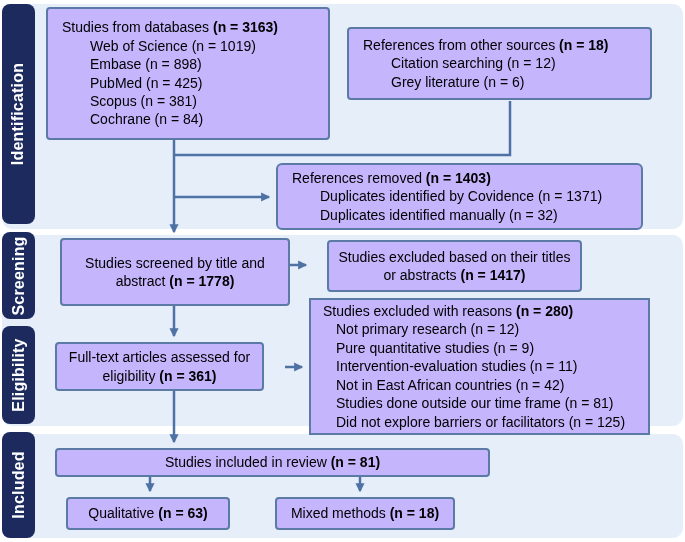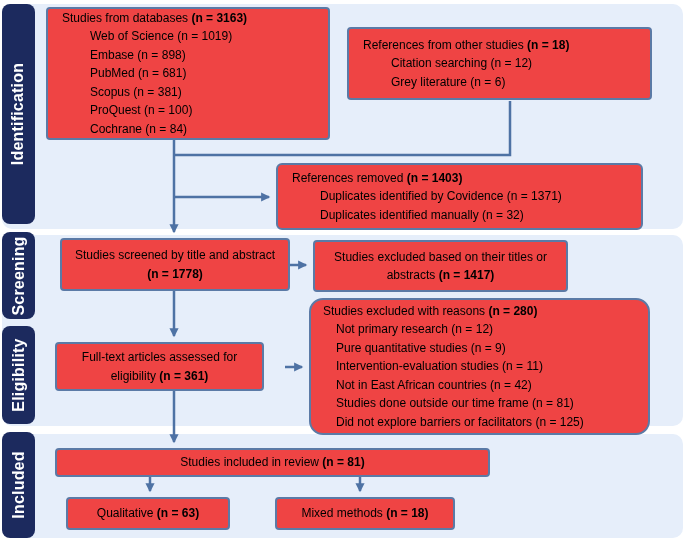--- a/index.html
+++ b/index.html
@@ -21,41 +21,41 @@
     font-weight:bold; font-size:16px; letter-spacing:0.2px;
   }
   #tab-identification { top:4px; height:220px; }
   #tab-screening { top:232px; height:87px; }
   #tab-eligibility { top:326px; height:98px; }
   #tab-included { top:432px; height:106px; }
 
   svg.arrows { position:absolute; left:0; top:0; pointer-events:none; }
 
   .box {
-    position:absolute; box-sizing:border-box; background:#ef4444;
+    position:absolute; box-sizing:border-box; background:#c4b5fd;
     border:2.5px solid #5b7aa6; border-radius:4px;
-    font-size:12px; line-height:18.4px; color:#000000;
+    font-size:14px; line-height:18.4px; color:#000000;
   }
   .bn { font-weight:bold; }
   .leftbox { display:flex; flex-direction:column; justify-content:center; }
   .leftbox .box-title { padding-left:14px; }
   .leftbox .box-item { padding-left:42px; }
   #box-reasons .box-title { padding-left:12px; }
   #box-reasons .box-item { padding-left:25px; }
   #box-removed { border-radius:6px; }
-  #box-reasons { border-radius:14px;justify-content:center; }
+  #box-reasons { border-radius:0;justify-content:center; }
 
   .centerbox { display:flex; align-items:center; justify-content:center; text-align:center; }
   .centerbox .center-text { width:100%; padding:0 6px; }
 
   #box-databases       { left:46px;  top:7px;   width:284px; height:133px; }
   #box-other-sources   { left:347px; top:27px;  width:305px; height:73px;  }
   #box-removed         { left:276px; top:163px; width:367px; height:67px;justify-content:center;  }
-  #box-screened        { left:60px;  top:238px; width:230px; height:53px;  }
-  #box-excluded-titles { left:313px; top:240px; width:255px; height:52px;  }
+  #box-screened        { left:60px;  top:238px; width:230px; height:68px;  }
+  #box-excluded-titles { left:327px; top:240px; width:255px; height:52px;  }
   #box-reasons         { left:309px; top:298px; width:341px; height:137px; }
   #box-fulltext        { left:55px;  top:342px; width:209px; height:49px;  }
   #box-included        { left:55px;  top:448px; width:435px; height:29px;  }
   #box-qualitative     { left:66px;  top:497px; width:164px; height:33px;  }
   #box-mixed           { left:275px; top:497px; width:180px; height:33px;  }
 </style>
 </head>
 <body>
 
 <div class="canvas">
@@ -93,29 +93,28 @@
     <line x1="150" y1="477" x2="150" y2="491" stroke="#4e72a4" stroke-width="2.5" marker-end="url(#ah)"></line>
     <line x1="360" y1="477" x2="360" y2="491" stroke="#4e72a4" stroke-width="2.5" marker-end="url(#ah)"></line>
   </svg>
 
   <div class="box leftbox" id="box-databases">
     <div class="box-title">
       <span>Studies from databases</span> <span class="bn">(n = 3163)</span>
     </div>
     <div class="box-item">Web of Science (n = 1019)</div>
     <div class="box-item">Embase (n = 898)</div>
-    <div class="box-item">PubMed (n = 681)</div>
+    <div class="box-item">PubMed (n = 425)</div>
     <div class="box-item">Scopus (n = 381)</div>
-    <div class="box-item">ProQuest (n = 100)</div>
     <div class="box-item">Cochrane (n = 84)</div>
   </div>
 
   <div class="box leftbox" id="box-other-sources">
     <div class="box-title">
-      <span>References from other studies</span> <span class="bn">(n = 18)</span>
+      <span>References from other sources</span> <span class="bn">(n = 18)</span>
     </div>
     <div class="box-item">Citation searching (n = 12)</div>
     <div class="box-item">Grey literature (n = 6)</div>
   </div>
 
   <div class="box leftbox" id="box-removed">
     <div class="box-title">
       <span>References removed</span> <span class="bn">(n = 1403)</span>
     </div>
     <div class="box-item">Duplicates identified by Covidence (n = 1371)</div>

